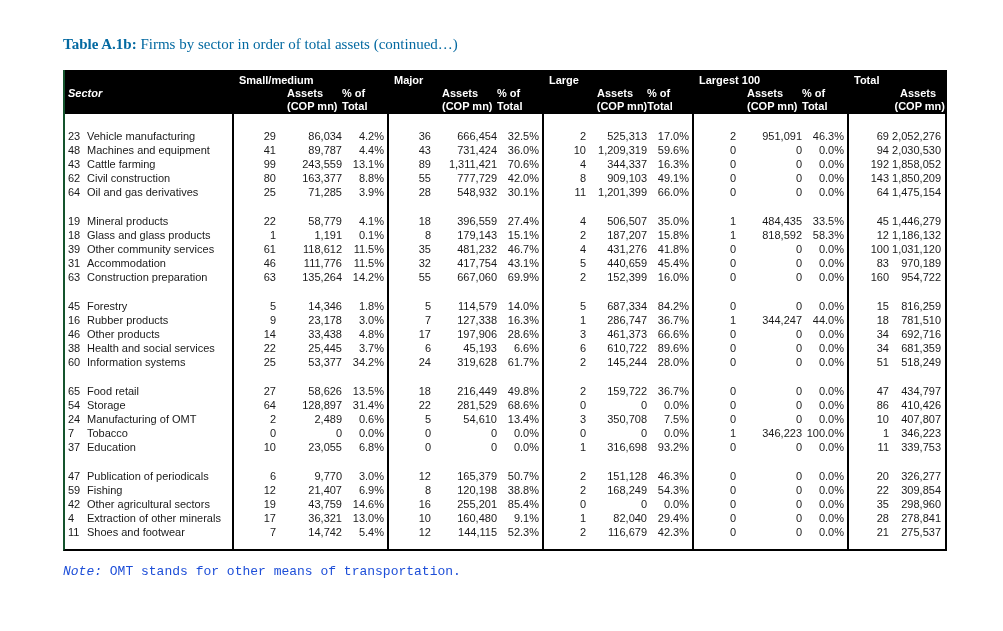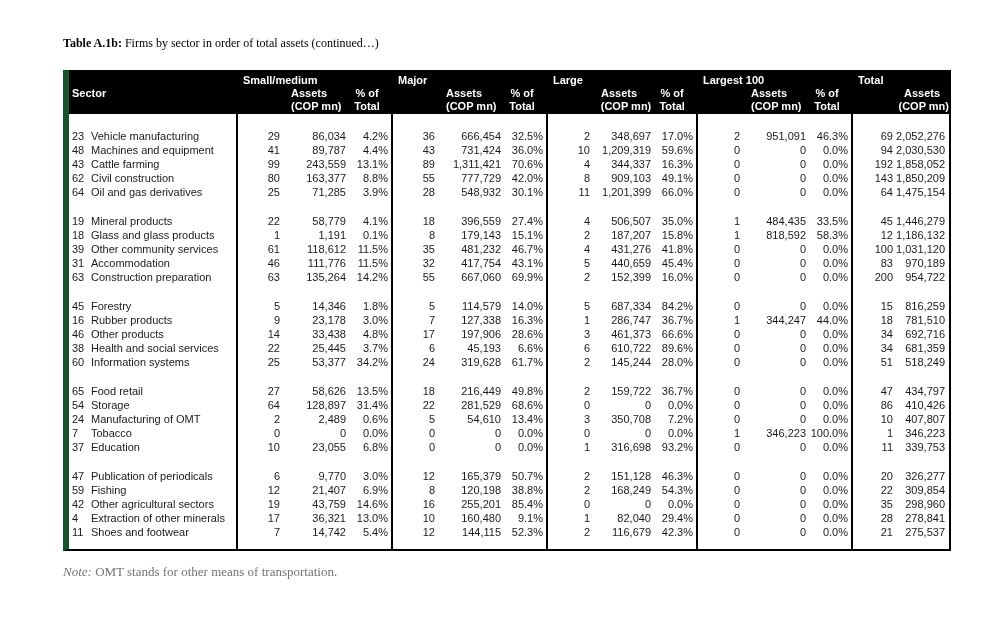--- a/index.html
+++ b/index.html
@@ -2,32 +2,32 @@
 <html><head>
 <meta charset="utf-8">
 <style>
   html,body{margin:0;padding:0;}
   body{
     width:1003px;height:631px;position:relative;background:#ffffff;
     font-family:"Liberation Sans",sans-serif;color:#1a1a1a;overflow:hidden;
   }
   .title{
     position:absolute;left:63px;top:36px;
-    font-family:"Liberation Serif",serif;font-size:12px;color:#000000;
+    font-family:"Liberation Serif",serif;font-size:15px;color:#0369a1;
   }
   .title .b{font-weight:bold;}
   .note{
     position:absolute;left:63px;top:564px;
-    font-family:Liberation Serif, serif;font-size:13px;color:#737373;
+    font-family:Liberation Mono, monospace;font-size:13px;color:#1d4ed8;
   }
   .note .i{font-style:italic;}
 
   .tablewrap{
     position:absolute;left:63px;top:70px;width:880px;
-    border-left:6px solid #14532d;border-right:2px solid #000;border-bottom:2px solid #000;
+    border-left:2px solid #14532d;border-right:2px solid #000;border-bottom:2px solid #000;
     background:#fff;
   }
   .thead{
     background:#000;color:#fff;font-weight:bold;font-size:11px;
     padding-top:4px;height:40px;
   }
   .hline{display:flex;height:13px;line-height:13px;}
   .row{display:flex;height:14px;line-height:14px;font-size:11px;}
   .row.gap-top{height:15px;}
   .row.gap{height:15px;}
@@ -44,25 +44,25 @@
   .g-tot{width:98px;}
 
   .c-code{width:22px;padding-left:3px;box-sizing:border-box;}
   .c-name{flex:1;overflow:hidden;white-space:nowrap;}
   .c-n{width:42px;text-align:right;}
   .c-a{flex:1;text-align:right;}
   .c-p{width:45px;text-align:right;padding-right:3px;box-sizing:border-box;}
   .g-tot .c-n{width:40px;}
   .g-tot .c-a{padding-right:4px;box-sizing:border-box;text-align:right;}
 
-  .hs{width:167px;padding-left:3px;box-sizing:border-box;}
+  .hs{width:167px;padding-left:3px;box-sizing:border-box;font-style:italic;}
   .h-label{padding-left:5px;white-space:nowrap;}
   .h-n{width:42px;padding-left:3px;box-sizing:border-box;margin-top:36px;}
   .h-a{flex:1;padding-left:11px;white-space:nowrap;}
-  .h-p{width:45px;text-align:center;padding-right:3px;box-sizing:border-box;}
+  .h-p{width:45px;text-align:left;padding-right:3px;box-sizing:border-box;}
   .g-tot .h-n{width:40px;}
 </style>
 </head>
 <body>
 
 <div class="title">
   <span class="b">Table A.1b:</span><span> Firms by sector in order of total assets (continued…)</span>
 </div>
 
 <div class="tablewrap">
@@ -159,21 +159,21 @@
           <div class="c-a">86,034</div>
           <div class="c-p">4.2%</div>
         </div>
         <div class="grp sep g-mj">
           <div class="c-n">36</div>
           <div class="c-a">666,454</div>
           <div class="c-p">32.5%</div>
         </div>
         <div class="grp sep g-lg">
           <div class="c-n">2</div>
-          <div class="c-a">348,697</div>
+          <div class="c-a">525,313</div>
           <div class="c-p">17.0%</div>
         </div>
         <div class="grp sep g-l100">
           <div class="c-n">2</div>
           <div class="c-a">951,091</div>
           <div class="c-p">46.3%</div>
         </div>
         <div class="grp sep g-tot">
           <div class="c-n">69</div>
           <div class="c-a">2,052,276</div>
@@ -446,21 +446,21 @@
           <div class="c-n">2</div>
           <div class="c-a">152,399</div>
           <div class="c-p">16.0%</div>
         </div>
         <div class="grp sep g-l100">
           <div class="c-n">0</div>
           <div class="c-a">0</div>
           <div class="c-p">0.0%</div>
         </div>
         <div class="grp sep g-tot">
-          <div class="c-n">200</div>
+          <div class="c-n">160</div>
           <div class="c-a">954,722</div>
         </div>
       </div>
       <div class="row gap">
         <div class="grp g-sector"></div>
         <div class="grp sep g-sm"></div>
         <div class="grp sep g-mj"></div>
         <div class="grp sep g-lg"></div>
         <div class="grp sep g-l100"></div>
         <div class="grp sep g-tot"></div>
@@ -694,21 +694,21 @@
           <div class="c-p">0.6%</div>
         </div>
         <div class="grp sep g-mj">
           <div class="c-n">5</div>
           <div class="c-a">54,610</div>
           <div class="c-p">13.4%</div>
         </div>
         <div class="grp sep g-lg">
           <div class="c-n">3</div>
           <div class="c-a">350,708</div>
-          <div class="c-p">7.2%</div>
+          <div class="c-p">7.5%</div>
         </div>
         <div class="grp sep g-l100">
           <div class="c-n">0</div>
           <div class="c-a">0</div>
           <div class="c-p">0.0%</div>
         </div>
         <div class="grp sep g-tot">
           <div class="c-n">10</div>
           <div class="c-a">407,807</div>
         </div>

